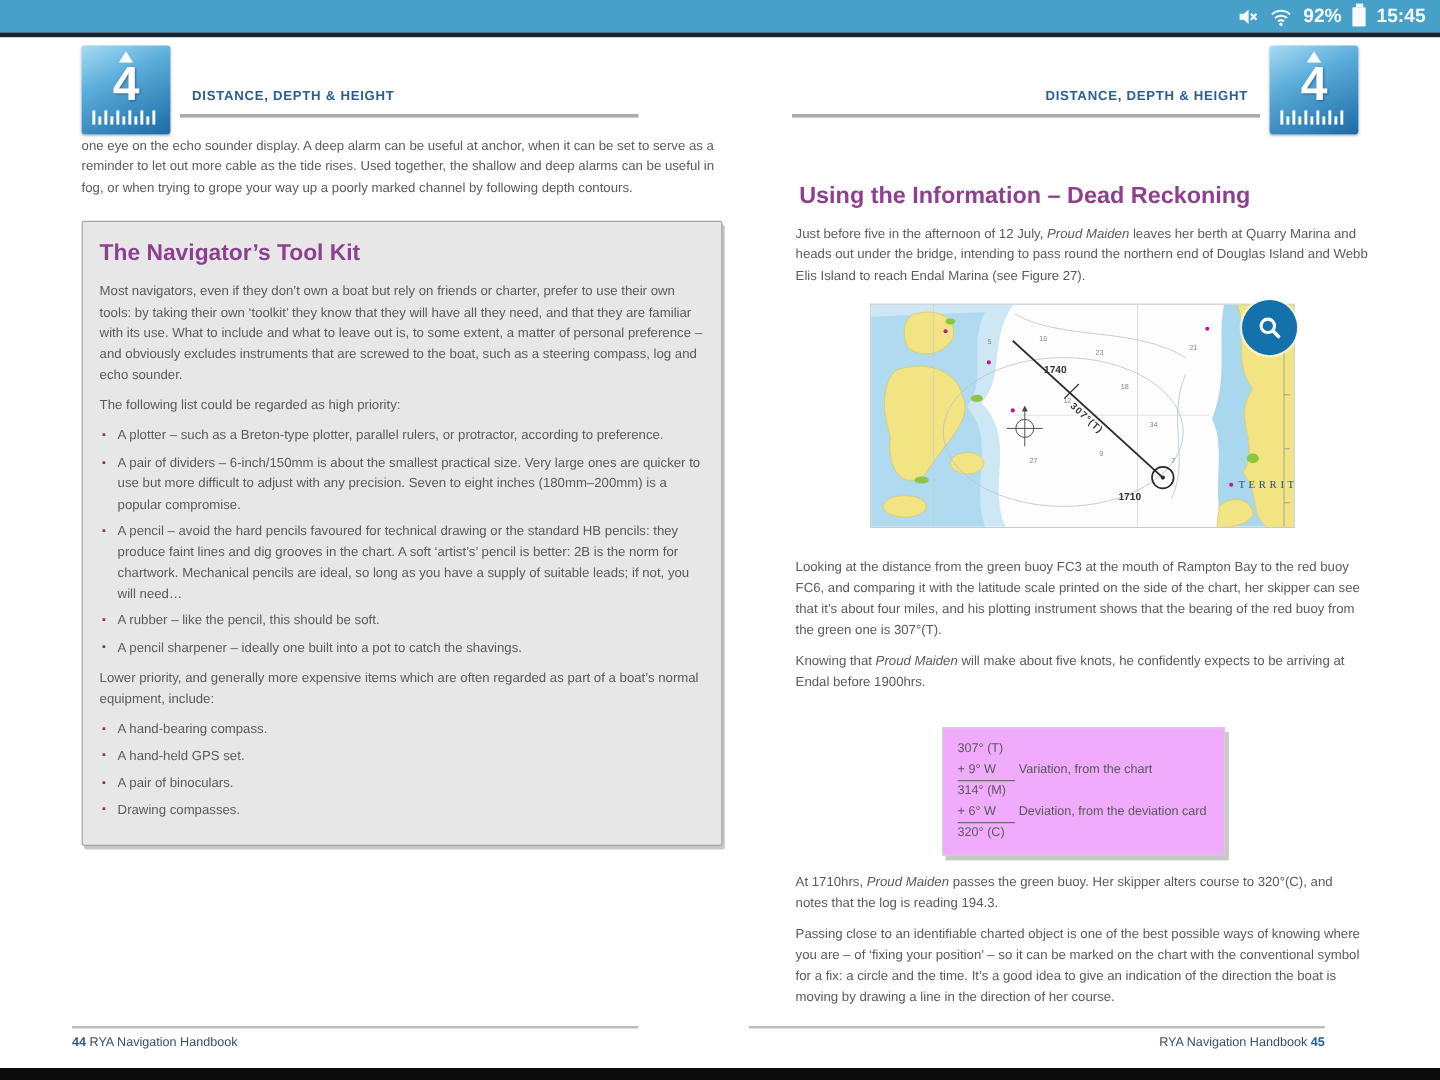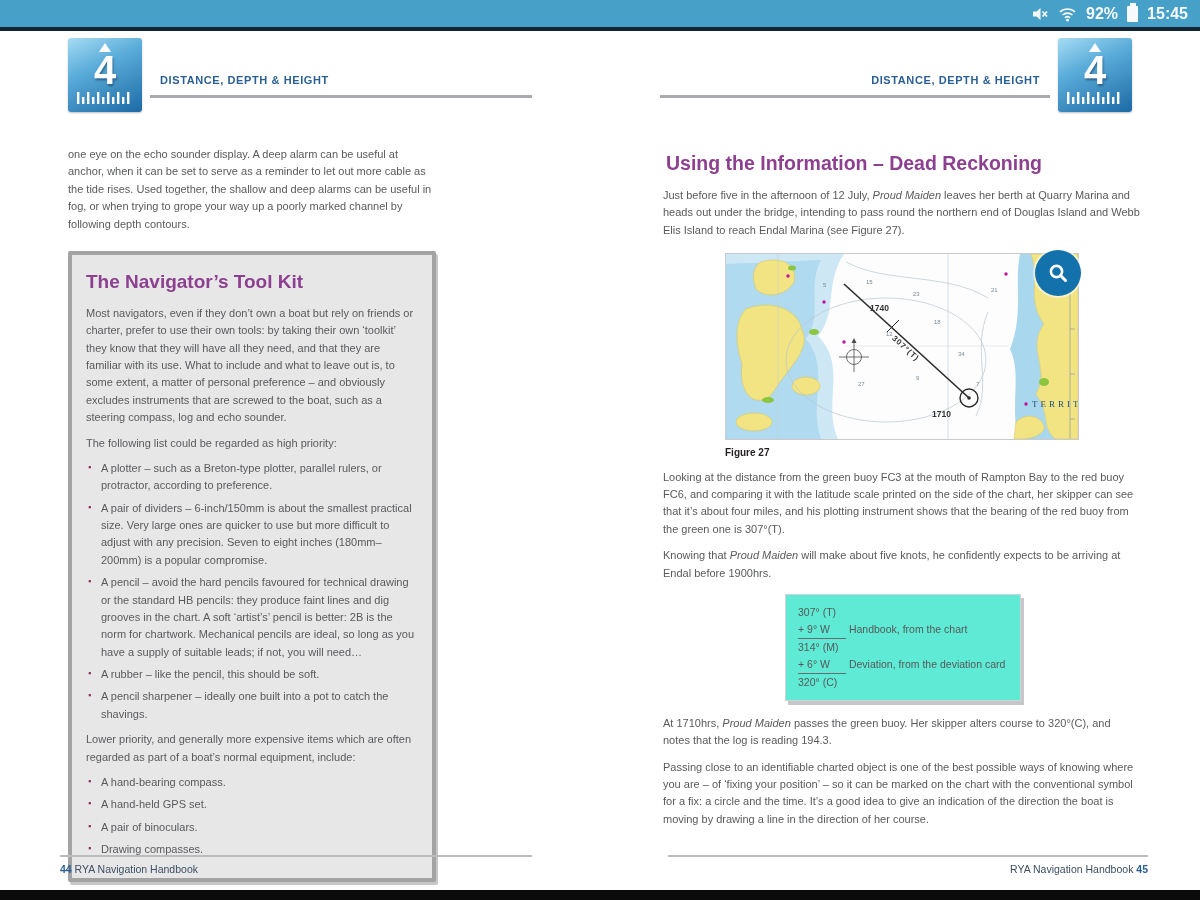--- a/index.html
+++ b/index.html
@@ -48,27 +48,27 @@
   .badge svg{margin-top:1px;}
   .chap-title{
     position:absolute;top:38px;font-size:11px;font-weight:bold;
     letter-spacing:.6px;color:#2a5f94;white-space:nowrap;
   }
   .page-left .chap-title{left:100px;}
   .page-right .chap-title{right:100px;}
 
   
   .content{font-size:11px;line-height:1.58;}
-  .page-left .content{margin-left:8px;width:368px;margin-top:32px;}
+  .page-left .content{margin-left:8px;width:534px;}
   .page-right .content{margin-left:3px;width:477px;margin-top:30px;}
   .para{margin:0 0 9px 0;}
 
   
   .toolkit{
-    margin-top:18px;background:#e7e7e8;border:4px solid #a3a3a3;
+    margin-top:18px;background:#e7e7e8;border:1px solid #a3a3a3;
     box-shadow:2px 3px 0 #c6c7c9;border-radius:2px;
     padding:8px 14px 12px 14px;box-sizing:border-box;
   }
   .toolkit h2{margin:4px 0 8px 0;font-size:19px;font-weight:bold;color:#8d3f90;}
   .toolkit .para{margin-bottom:8px;}
   .toolkit ul{list-style:none;margin:2px 0 8px 0;padding:0;}
   .toolkit li{position:relative;padding-left:15px;margin-bottom:5px;}
   .toolkit li::before{content:"▪";position:absolute;left:2px;top:0;color:#8d2f63;font-size:9px;}
 
   
@@ -77,36 +77,36 @@
   .figure-wrap{position:relative;margin:14px 0 0 62px;width:352px;}
   .chart-frame{width:352px;height:185px;border:1px solid #c9cacb;background:#fff;display:block;}
   .magnifier{
     position:absolute;top:-3px;right:-4px;width:46px;height:46px;border-radius:50%;
     background:#1371ab;display:flex;align-items:center;justify-content:center;
     box-shadow:0 0 0 2px rgba(255,255,255,.55);cursor:pointer;
   }
   .fig-caption{font-size:10px;font-weight:bold;color:#231f20;margin-top:5px;}
 
   .calc-box{
-    margin:12px 0 14px 122px;width:236px;background:#5eead4;
+    margin:28px 0 14px 122px;width:236px;background:#f0abfc;
     border:1px solid #d2d2d3;box-shadow:3px 4px 0 #c6c7c9;
     padding:9px 12px;box-sizing:border-box;font-size:10.5px;color:#58595b;
   }
   .calc-row{line-height:17px;white-space:nowrap;}
   .calc-row .val{display:inline-block;min-width:48px;}
   .calc-row.sum .val{border-bottom:1px solid #6a6b6d;}
 
   
   .footer{
     position:absolute;top:855px;border-top:2px solid #babcbe;
     padding-top:6px;font-size:10.5px;color:#3d4f63;
   }
   .footer .pnum{font-weight:bold;color:#2a5f94;}
   .footer-left{left:60px;width:472px;}
-  .footer-right{left:668px;width:480px;text-align:right;}
+  .footer-right{left:624px;width:480px;text-align:right;}
 </style>
 </head>
 <body>
 
 <div class="status-bar">
   <svg width="18" height="18" viewBox="0 0 18 18">
     <polygon points="2,6.5 5.5,6.5 9.5,3 9.5,15 5.5,11.5 2,11.5" fill="#f7fafc"></polygon>
     <line x1="11.5" y1="6.5" x2="16" y2="11.5" stroke="#f7fafc" stroke-width="1.8"></line>
     <line x1="16" y1="6.5" x2="11.5" y2="11.5" stroke="#f7fafc" stroke-width="1.8"></line>
   </svg>
@@ -274,32 +274,31 @@
           <text x="206" y="163" font-size="8.5">1710</text>
         </g>
         <text x="306" y="153" font-size="9" fill="#1d4f7c" letter-spacing="3" font-family="Liberation Serif, serif">TERRITOI</text>
       </svg>
       <div class="magnifier">
         <svg width="24" height="24" viewBox="0 0 24 24">
           <circle cx="10.5" cy="10.5" r="5.6" fill="none" stroke="#ffffff" stroke-width="2.6"></circle>
           <line x1="14.8" y1="14.8" x2="19.5" y2="19.5" stroke="#ffffff" stroke-width="3" stroke-linecap="round"></line>
         </svg>
       </div>
-      <div class="fig-caption">Figure 27</div>
-    </div>
-
-    <p class="para" style="margin-top:8px;">Looking at the distance from the green buoy FC3 at the mouth of Rampton Bay to the red buoy FC6, and comparing it with the latitude scale printed on the side of the chart, her skipper can see that it’s about four miles, and his plotting instrument shows that the bearing of the red buoy from the green one is 307°(T).</p>
+    </div>
+
+    <p class="para" style="margin-top:25px;">Looking at the distance from the green buoy FC3 at the mouth of Rampton Bay to the red buoy FC6, and comparing it with the latitude scale printed on the side of the chart, her skipper can see that it’s about four miles, and his plotting instrument shows that the bearing of the red buoy from the green one is 307°(T).</p>
     <p class="para"><span>Knowing that </span><span class="it">Proud Maiden</span><span> will make about five knots, he confidently expects to be arriving at Endal before 1900hrs.</span></p>
 
     <div class="calc-box">
       <div class="calc-row">
         <span class="val">307° (T)</span><span></span>
       </div>
       <div class="calc-row sum">
-        <span class="val">+ 9° W</span> <span>Handbook, from the chart</span>
+        <span class="val">+ 9° W</span> <span>Variation, from the chart</span>
       </div>
       <div class="calc-row">
         <span class="val">314° (M)</span><span></span>
       </div>
       <div class="calc-row sum">
         <span class="val">+ 6° W</span> <span>Deviation, from the deviation card</span>
       </div>
       <div class="calc-row">
         <span class="val">320° (C)</span><span></span>
       </div>

